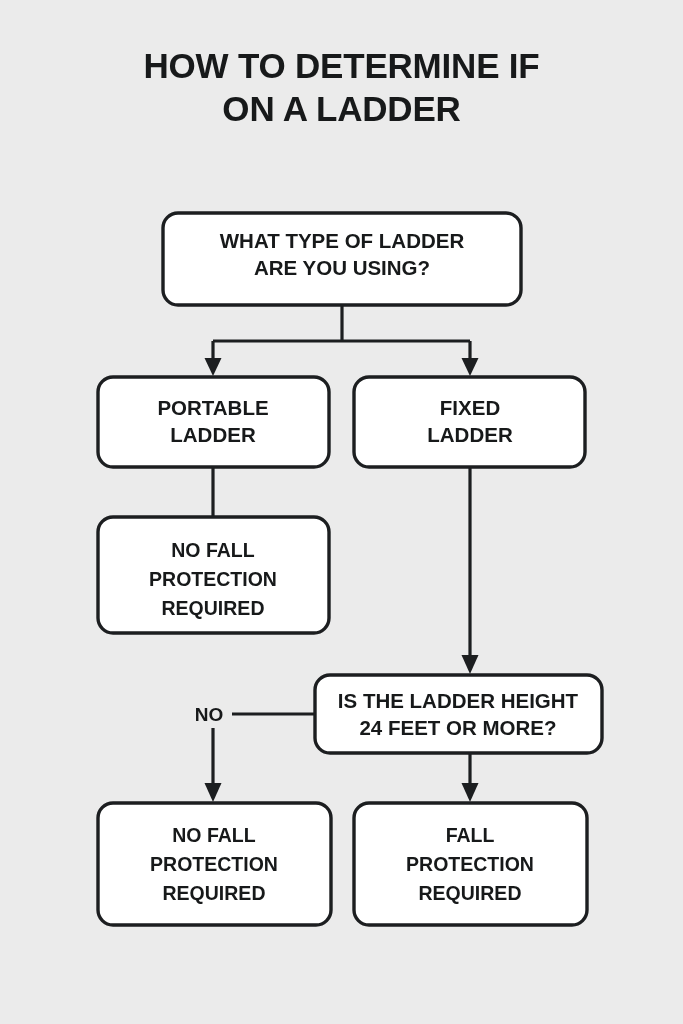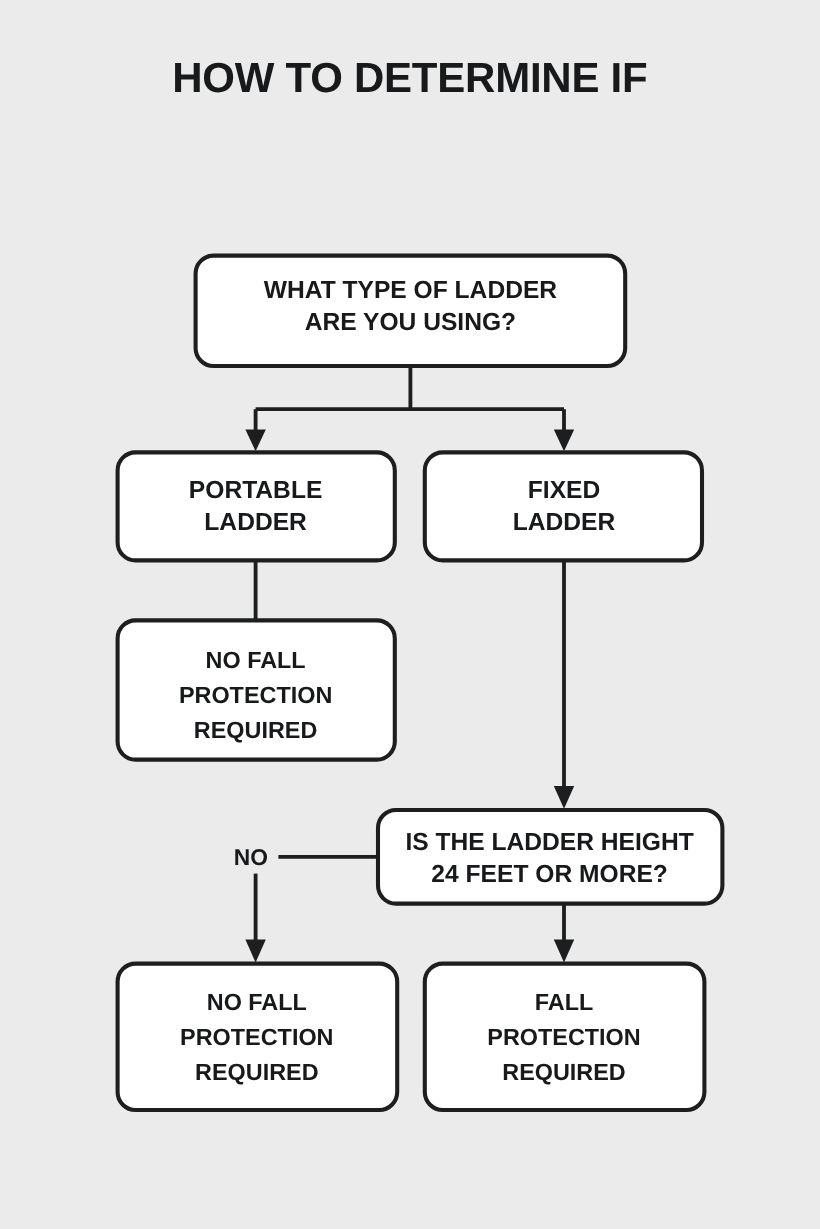--- a/index.html
+++ b/index.html
@@ -72,20 +72,21 @@
     text-anchor: middle;
   }
 </style>
 </head>
 <body>
 
 <div id="infographic">
 
   <div class="title-block">
     <span class="title-line">HOW TO DETERMINE IF</span>
+    <span class="title-line">ON A LADDER</span>
   </div>
 
   <svg id="flow-svg" viewBox="0 0 683 1024">
 
     <g>
       <path class="connector" d="M342,305 L342,341"></path>
       <path class="connector" d="M213,341 L470,341"></path>
       <path class="connector" d="M213,341 L213,360"></path>
       <polygon class="arrow-head" points="213,376 204.5,358 221.5,358"></polygon>
       <path class="connector" d="M470,341 L470,360"></path>

